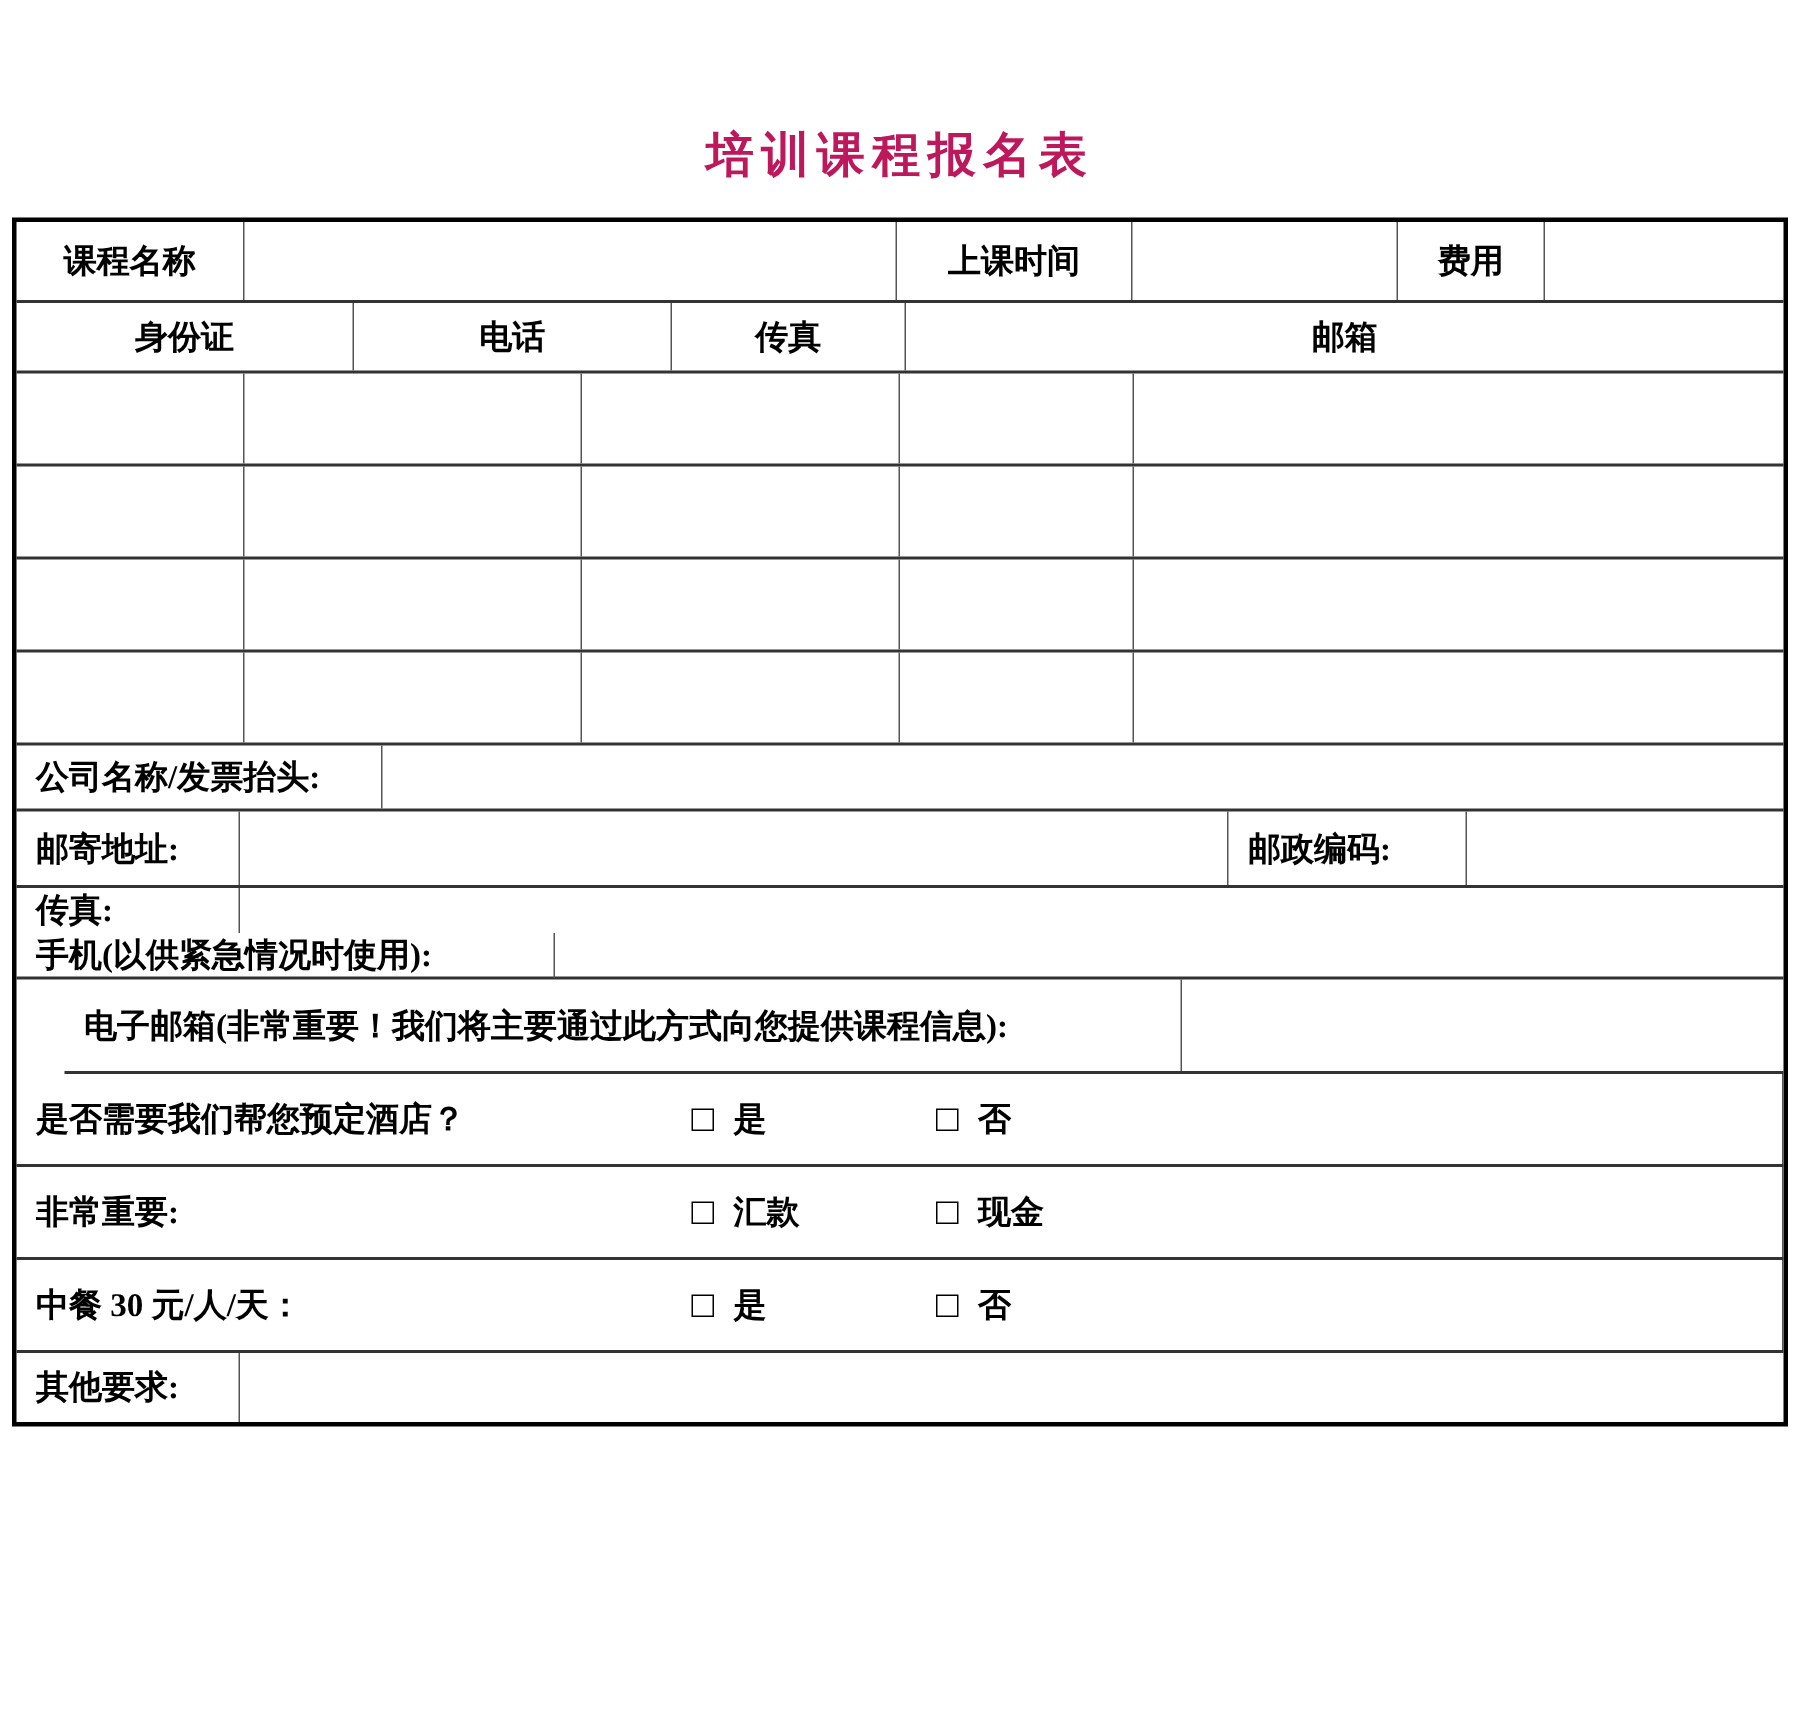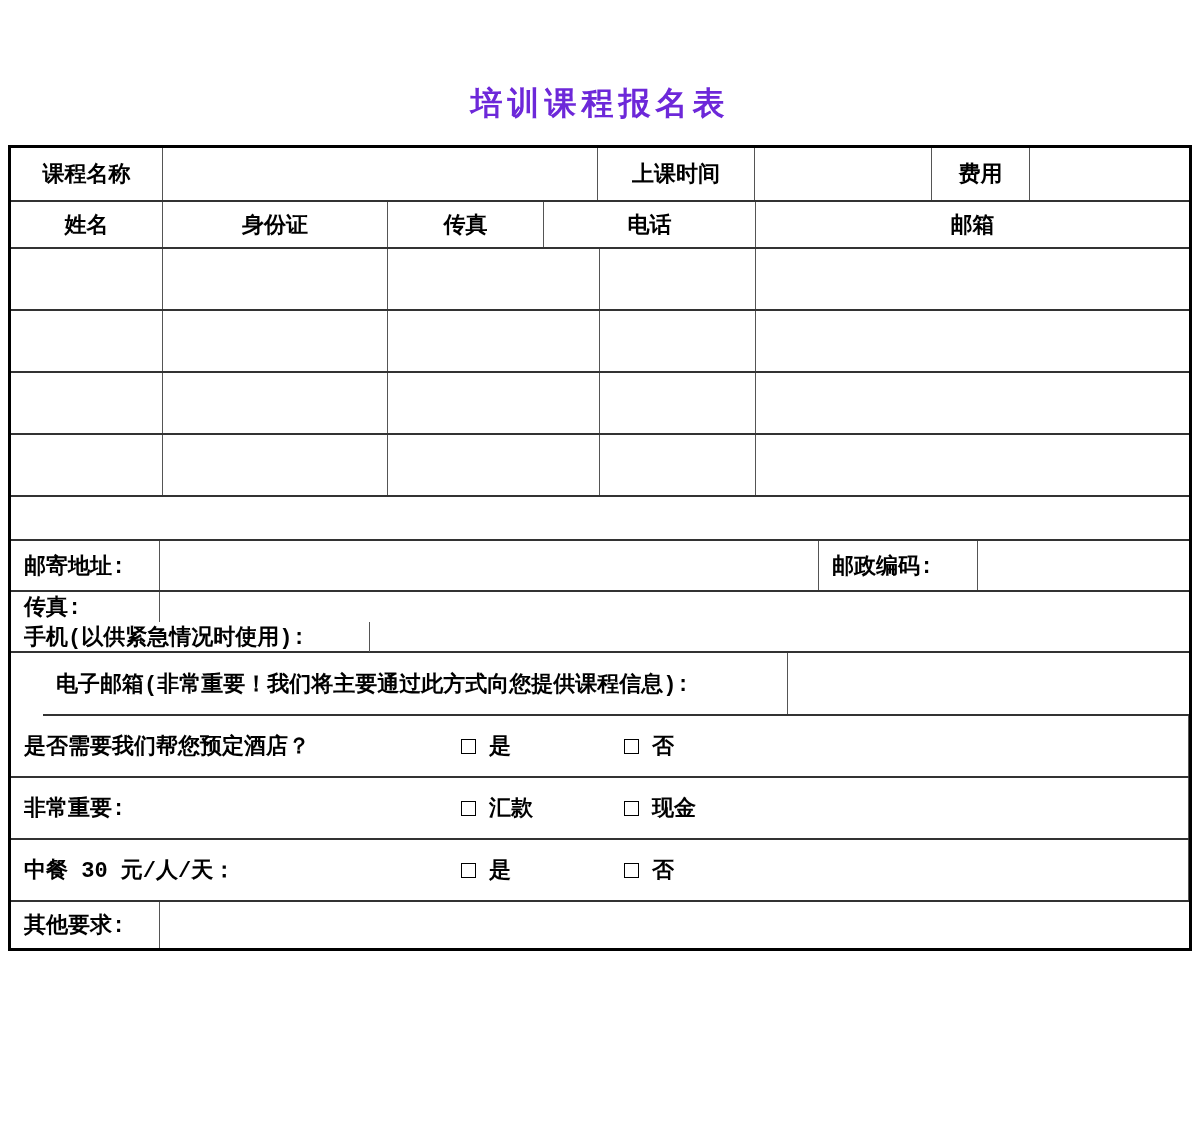--- a/index.html
+++ b/index.html
@@ -37,21 +37,20 @@
   .row:last-child { border-bottom: none; }
   .cell {
     box-sizing: border-box;
     border-right: 1px solid #555;
     display: flex;
     align-items: center;
     font-size: 22px;
     font-weight: bold;
     white-space: nowrap;
     overflow: visible;
-    font-family: Liberation Mono, monospace;
   }
   .cell:last-child { border-right: none; }
   .cell.center { justify-content: center; }
   .cell.pad { padding-left: 13px; }
   .grow { flex: 1 1 auto; }
 
   
   .h-course  { height: 52px; }
   .h-header  { height: 45px; }
   .h-empty   { height: 60px; }
@@ -86,38 +85,37 @@
     display: inline-block;
     width: 13px; height: 13px;
     border: 1.5px solid #000;
     margin-right: 13px;
     background: #fff;
   }
 </style>
 </head>
 <body>
 
-<div class="title" style="color: #6d28d9;">培训课程报名表</div>
+<div class="title" style="color: #be185d;">培训课程报名表</div>
 
 <div class="form-table">
 
   <div class="row h-course">
     <div class="cell center w152">课程名称</div>
     <div class="cell w435"></div>
     <div class="cell center w157">上课时间</div>
     <div class="cell w177"></div>
     <div class="cell center w98">费用</div>
     <div class="cell grow"></div>
   </div>
 
   <div class="row h-header">
-    <div class="cell center w152">姓名</div>
     <div class="cell center w225">身份证</div>
+    <div class="cell center w212">电话</div>
     <div class="cell center w156">传真</div>
-    <div class="cell center w212">电话</div>
     <div class="cell center grow">邮箱</div>
   </div>
 
   <div class="row h-empty">
     <div class="cell w152"></div>
     <div class="cell w225"></div>
     <div class="cell w212"></div>
     <div class="cell w156"></div>
     <div class="cell grow"></div>
   </div>
@@ -137,20 +135,21 @@
   </div>
   <div class="row h-empty">
     <div class="cell w152"></div>
     <div class="cell w225"></div>
     <div class="cell w212"></div>
     <div class="cell w156"></div>
     <div class="cell grow"></div>
   </div>
 
   <div class="row h-company">
+    <div class="cell pad w244">公司名称/发票抬头:</div>
     <div class="cell grow"></div>
   </div>
 
   <div class="row h-address">
     <div class="cell pad w149">邮寄地址:</div>
     <div class="cell w659"></div>
     <div class="cell pad w159">邮政编码:</div>
     <div class="cell grow"></div>
   </div>
 

